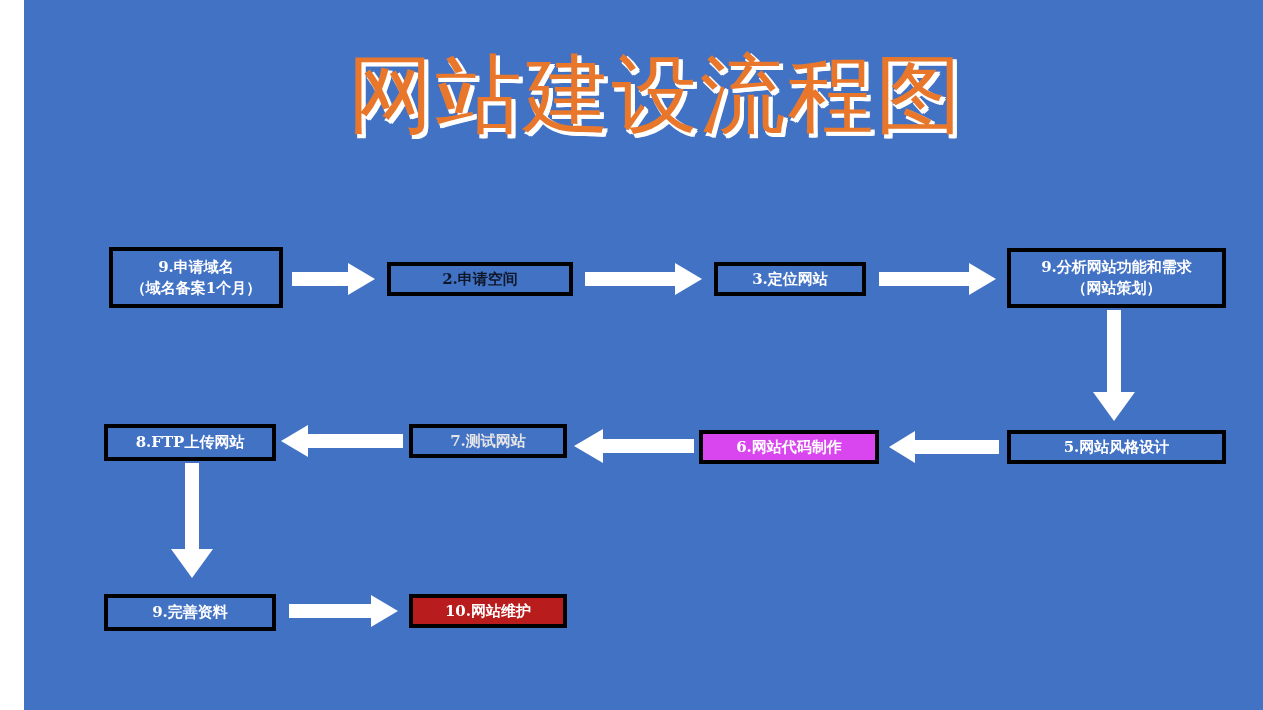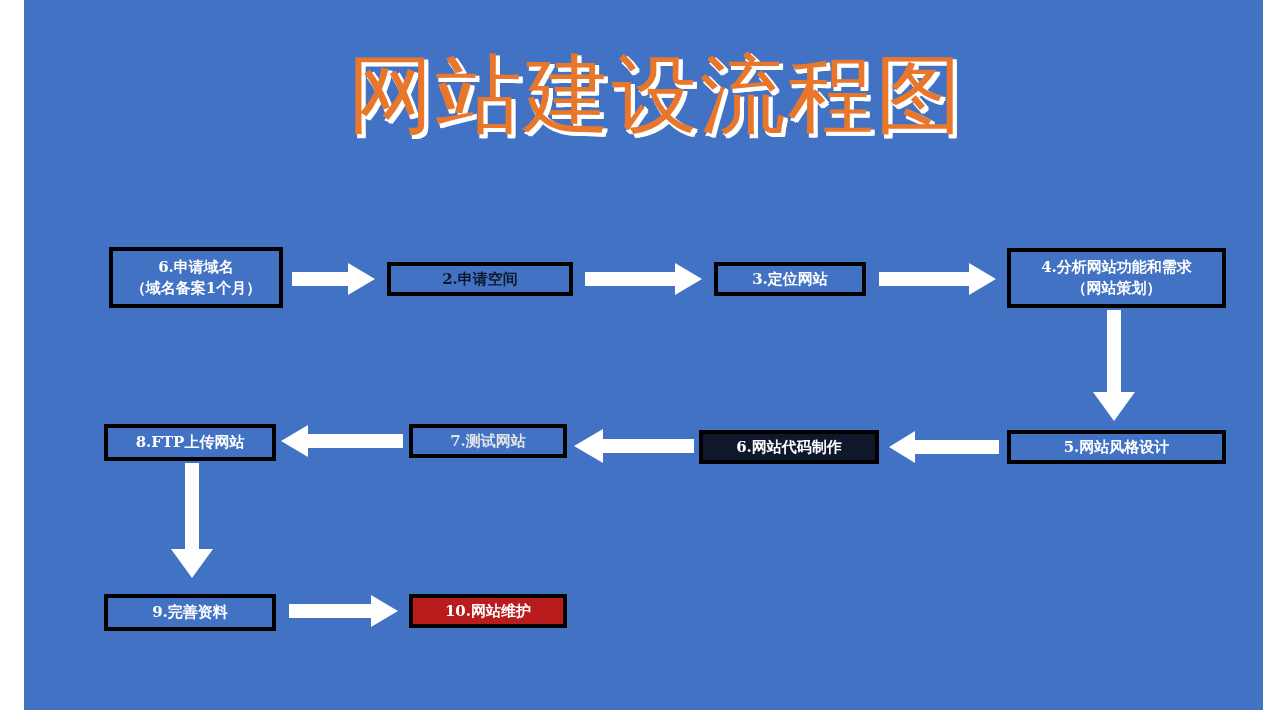--- a/index.html
+++ b/index.html
@@ -70,21 +70,21 @@
   }
   .arrow svg { display: block; }
 </style>
 </head>
 <body>
 
 <div id="slide" style="background: rgb(66, 114, 196);">
 
   <div id="title" style="color: rgb(232, 119, 44);">网站建设流程图</div>
 
-  <div class="node" style="left: 85px; top: 247px; width: 174px; height: 61px; background: rgb(66, 114, 196); border-color: rgb(0, 0, 0); color: rgb(255, 255, 255);">6.申请域名
+  <div class="node" style="left: 85px; top: 247px; width: 174px; height: 61px; background: rgb(66, 114, 196); border-color: rgb(0, 0, 0); color: rgb(255, 255, 255);">9.申请域名
 （域名备案1个月）</div>
 
   <div class="arrow" style="left:268px; top:262px;">
     <svg width="84" height="34" viewBox="0 0 84 34">
       <polygon points="0,10 56,10 56,1 83,17 56,33 56,24 0,24" fill="#ffffff"></polygon>
     </svg>
   </div>
 
   <div class="node" style="left: 363px; top: 262px; width: 186px; height: 34px; background: rgb(66, 114, 196); border-color: rgb(0, 0, 0); color: #0f172a;">2.申请空间</div>
 
@@ -95,38 +95,38 @@
   </div>
 
   <div class="node" style="left: 690px; top: 262px; width: 152px; height: 34px; background: rgb(66, 114, 196); border-color: rgb(0, 0, 0); color: rgb(255, 255, 255); text-align: center;">3.定位网站</div>
 
   <div class="arrow" style="left:855px; top:262px;">
     <svg width="118" height="34" viewBox="0 0 118 34">
       <polygon points="0,10 90,10 90,1 117,17 90,33 90,24 0,24" fill="#ffffff"></polygon>
     </svg>
   </div>
 
-  <div class="node" style="left: 983px; top: 248px; width: 219px; height: 60px; background: rgb(66, 114, 196); border-color: rgb(0, 0, 0); color: rgb(255, 255, 255);">4.分析网站功能和需求
+  <div class="node" style="left: 983px; top: 248px; width: 219px; height: 60px; background: rgb(66, 114, 196); border-color: rgb(0, 0, 0); color: rgb(255, 255, 255);">9.分析网站功能和需求
 （网站策划）</div>
 
   <div class="arrow" style="left:1068px; top:310px;">
     <svg width="44" height="112" viewBox="0 0 44 112">
       <polygon points="15,0 29,0 29,82 43,82 22,111 1,82 15,82" fill="#ffffff"></polygon>
     </svg>
   </div>
 
   <div class="node" style="left: 983px; top: 430px; width: 219px; height: 34px; background: rgb(66, 114, 196); border-color: rgb(0, 0, 0); color: rgb(255, 255, 255);">5.网站风格设计</div>
 
   <div class="arrow" style="left:864px; top:430px;">
     <svg width="112" height="34" viewBox="0 0 112 34">
       <polygon points="111,10 27,10 27,1 1,17 27,33 27,24 111,24" fill="#ffffff"></polygon>
     </svg>
   </div>
 
-  <div class="node" style="left: 675px; top: 430px; width: 180px; height: 34px; background: #0f172a; border-color: rgb(0, 0, 0); color: rgb(255, 255, 255);">6.网站代码制作</div>
+  <div class="node" style="left: 675px; top: 430px; width: 180px; height: 34px; background: #d946ef; border-color: rgb(0, 0, 0); color: rgb(255, 255, 255);">6.网站代码制作</div>
 
   <div class="arrow" style="left:549px; top:428px;">
     <svg width="122" height="36" viewBox="0 0 122 36">
       <polygon points="121,11 30,11 30,1 1,18 30,35 30,25 121,25" fill="#ffffff"></polygon>
     </svg>
   </div>
 
   <div class="node" style="left: 385px; top: 424px; width: 158px; height: 34px; background: rgb(66, 114, 196); border-color: rgb(0, 0, 0); color: #e5e5e5;">7.测试网站</div>
 
   <div class="arrow" style="left:256px; top:424px;">

